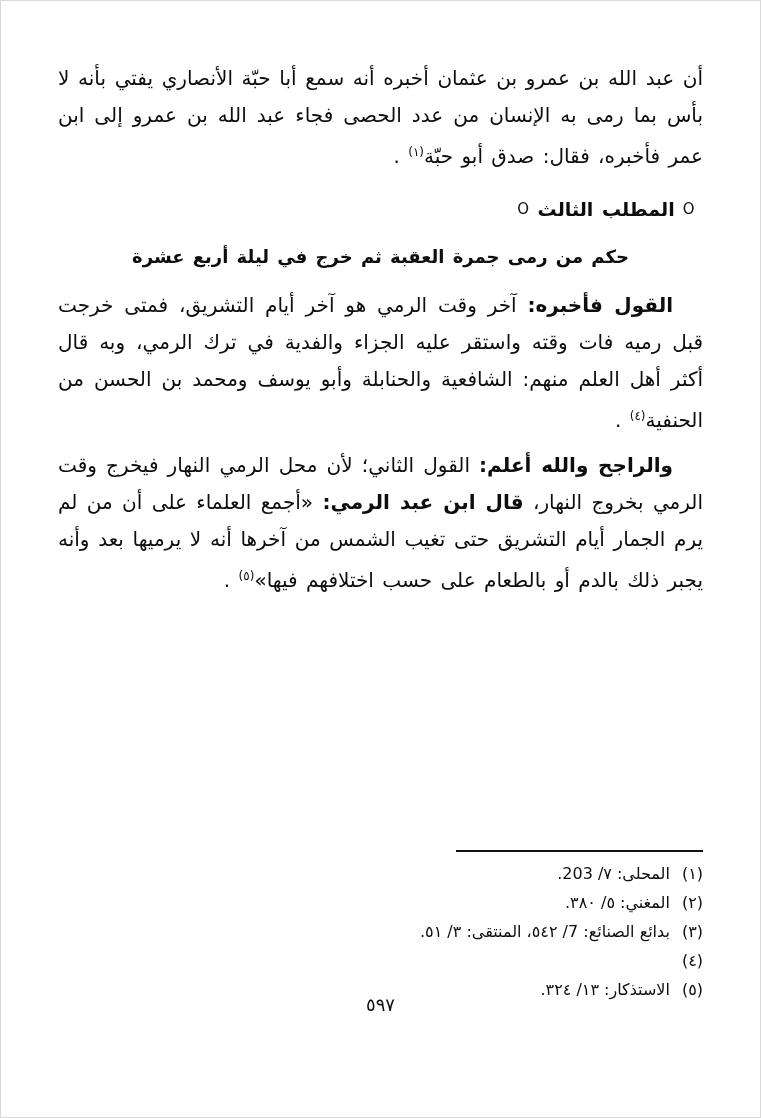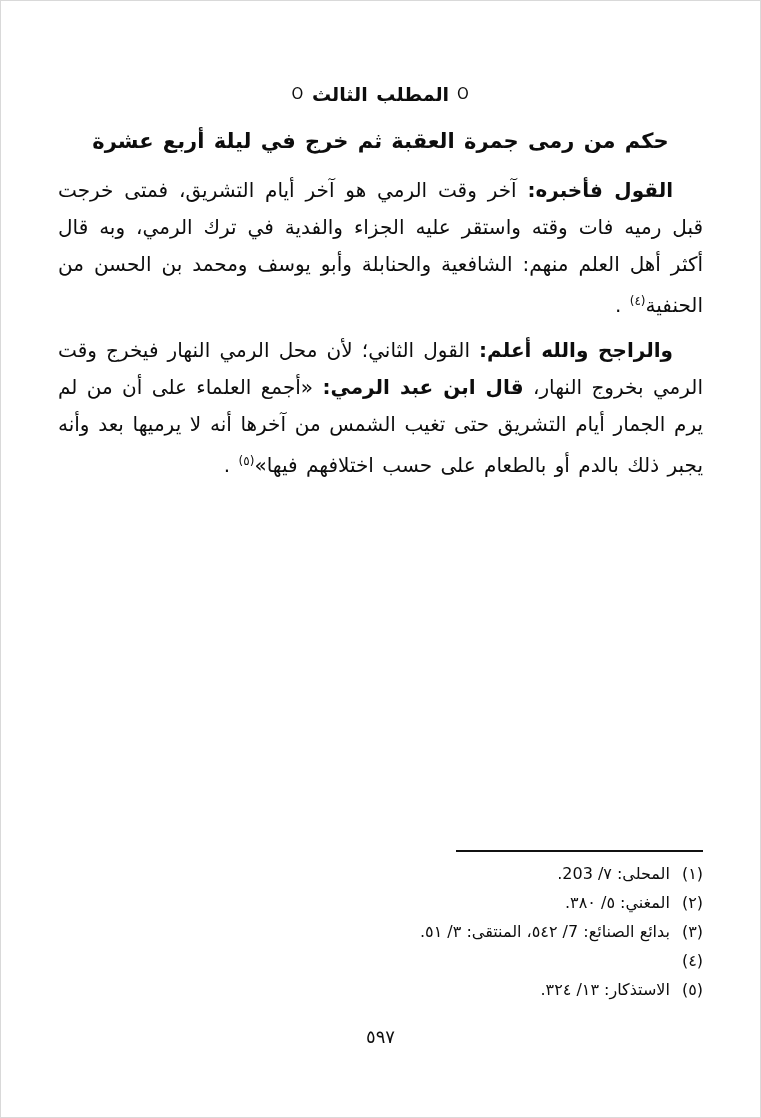--- a/index.html
+++ b/index.html
@@ -18,37 +18,36 @@
     top:60px; right:58px; left:58px;
     direction:rtl;
     text-align:justify;
     font-size:20px;
     line-height:37px;
     word-spacing:2px;
   }
   .main p { margin:0; }
   .para-cont { margin-bottom:8px; }
   .section-head {
-    text-align:center;
     font-weight:bold;
     font-size:19px;
     margin:16px 0 8px;
     letter-spacing:0.5px;
   }
   .section-head .marker {
     font-weight:normal;
     font-size:15px;
     position:relative;
     top:-2px;
     padding:0 8px;
   }
   .subtitle {
     text-align:center;
     font-weight:bold;
-    font-size:21px;
+    font-size:18px;
     margin:4px 0 12px;
   }
   .body-para {
     text-indent:30px;
     margin-top:8px !important;
   }
   .bold { font-weight:bold; }
   .ref {
     font-size:12px;
     vertical-align:7px;
@@ -66,33 +65,34 @@
     height:0;
     border-top:2px solid #111;
     margin:0 0 7px auto; 
     margin-right:0;
   }
   .fn-row { display:flex; gap:12px; direction:rtl; }
   .fn-num { flex:0 0 auto; }
   .fn-text { flex:0 1 auto; }
   .page-num {
     position:absolute;
-    top:1026px; left:0; right:0;
+    top:994px; left:0; right:0;
     text-align:center;
     font-size:18px;
     direction:rtl;
   }
 </style>
 </head>
 <body>
 
 <div class="page">
 
   <div class="main">
 
+    <p class="para-cont"><span>أن عبد الله بن عمرو بن عثمان أخبره أنه سمع أبا حبّة الأنصاري يفتي بأنه لا بأس بما رمى به الإنسان من عدد الحصى فجاء عبد الله بن عمرو إلى ابن عمر فأخبره، فقال: صدق أبو حبّة</span><span class="ref">(١)</span><span> .</span></p>
 
     <div class="section-head"><span class="marker">O</span><span>المطلب الثالث</span><span class="marker">O</span></div>
 
     <div class="subtitle">حكم من رمى جمرة العقبة ثم خرج في ليلة أربع عشرة</div>
 
 
     <p class="body-para"><span class="bold">القول فأخبره:</span><span> آخر وقت الرمي هو آخر أيام التشريق، فمتى خرجت قبل رميه فات وقته واستقر عليه الجزاء والفدية في ترك الرمي، وبه قال أكثر أهل العلم منهم: الشافعية والحنابلة وأبو يوسف ومحمد بن الحسن من الحنفية</span><span class="ref">(٤)</span><span> .</span></p>
 
     <p class="body-para"><span class="bold">والراجح والله أعلم:</span><span> القول الثاني؛ لأن محل الرمي النهار فيخرج وقت الرمي بخروج النهار، </span><span class="bold">قال ابن عبد الرمي:</span><span> «أجمع العلماء على أن من لم يرم الجمار أيام التشريق حتى تغيب الشمس من آخرها أنه لا يرميها بعد وأنه يجبر ذلك بالدم أو بالطعام على حسب اختلافهم فيها»</span><span class="ref">(٥)</span><span> .</span></p>
 

